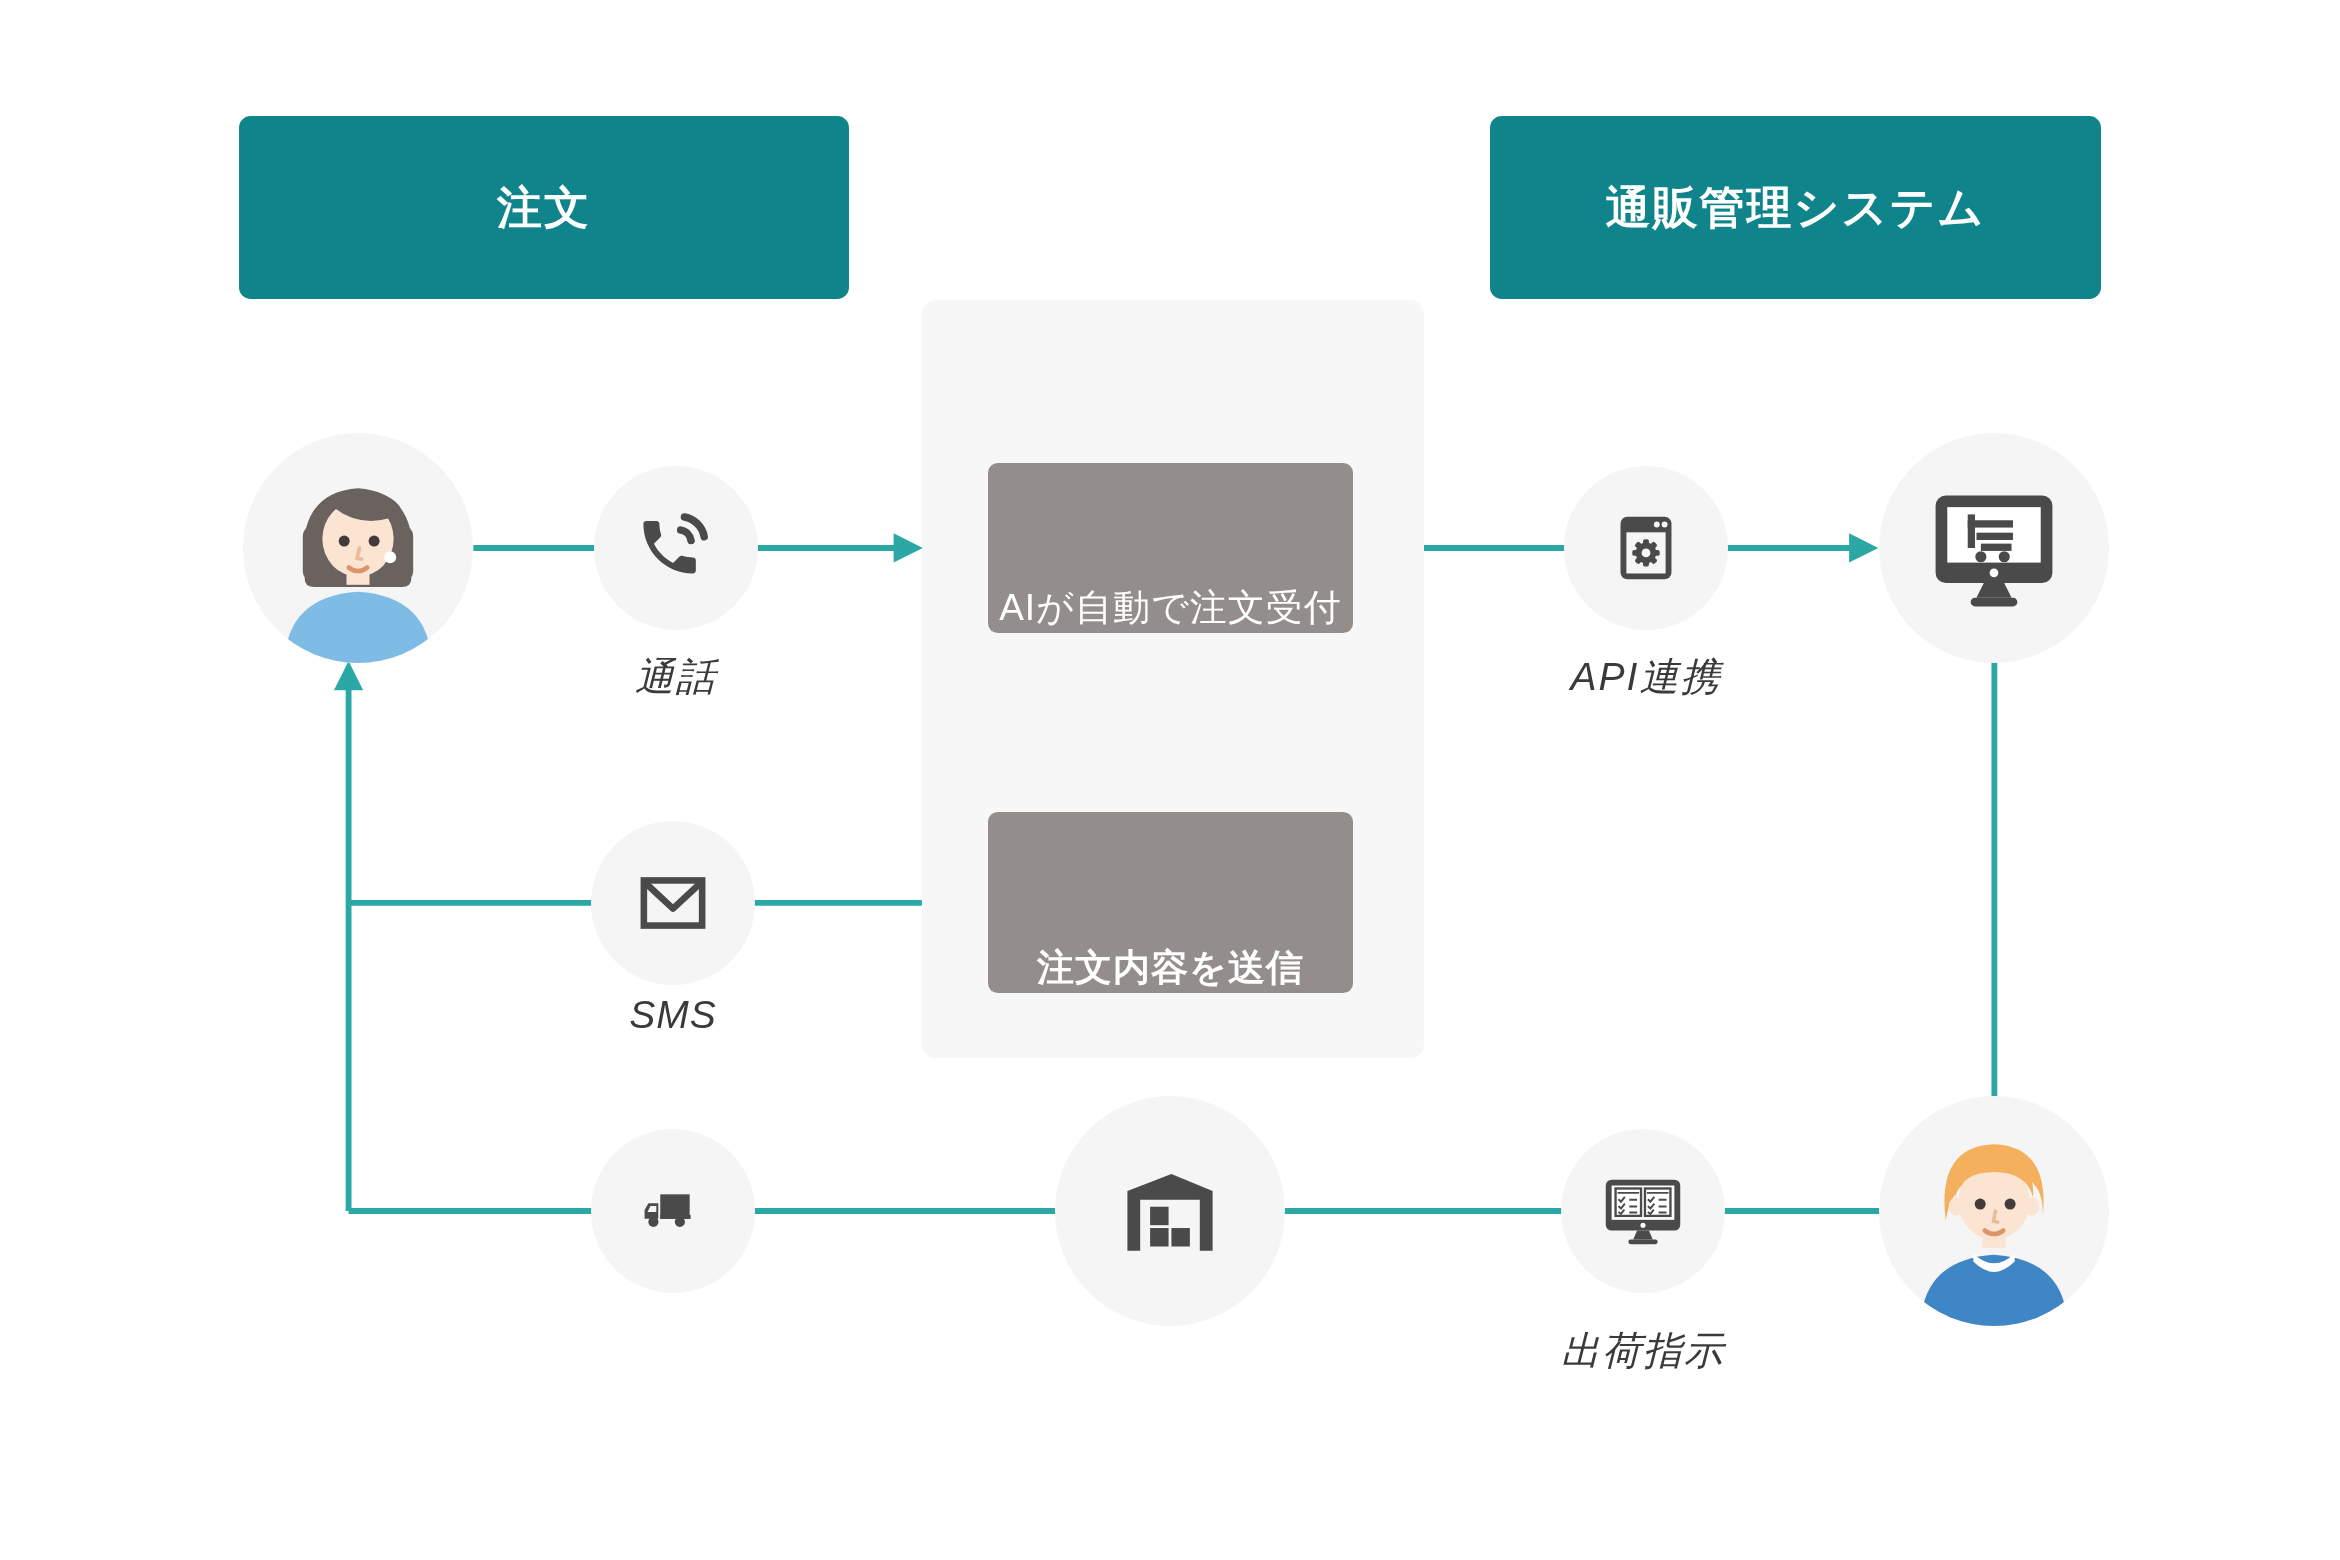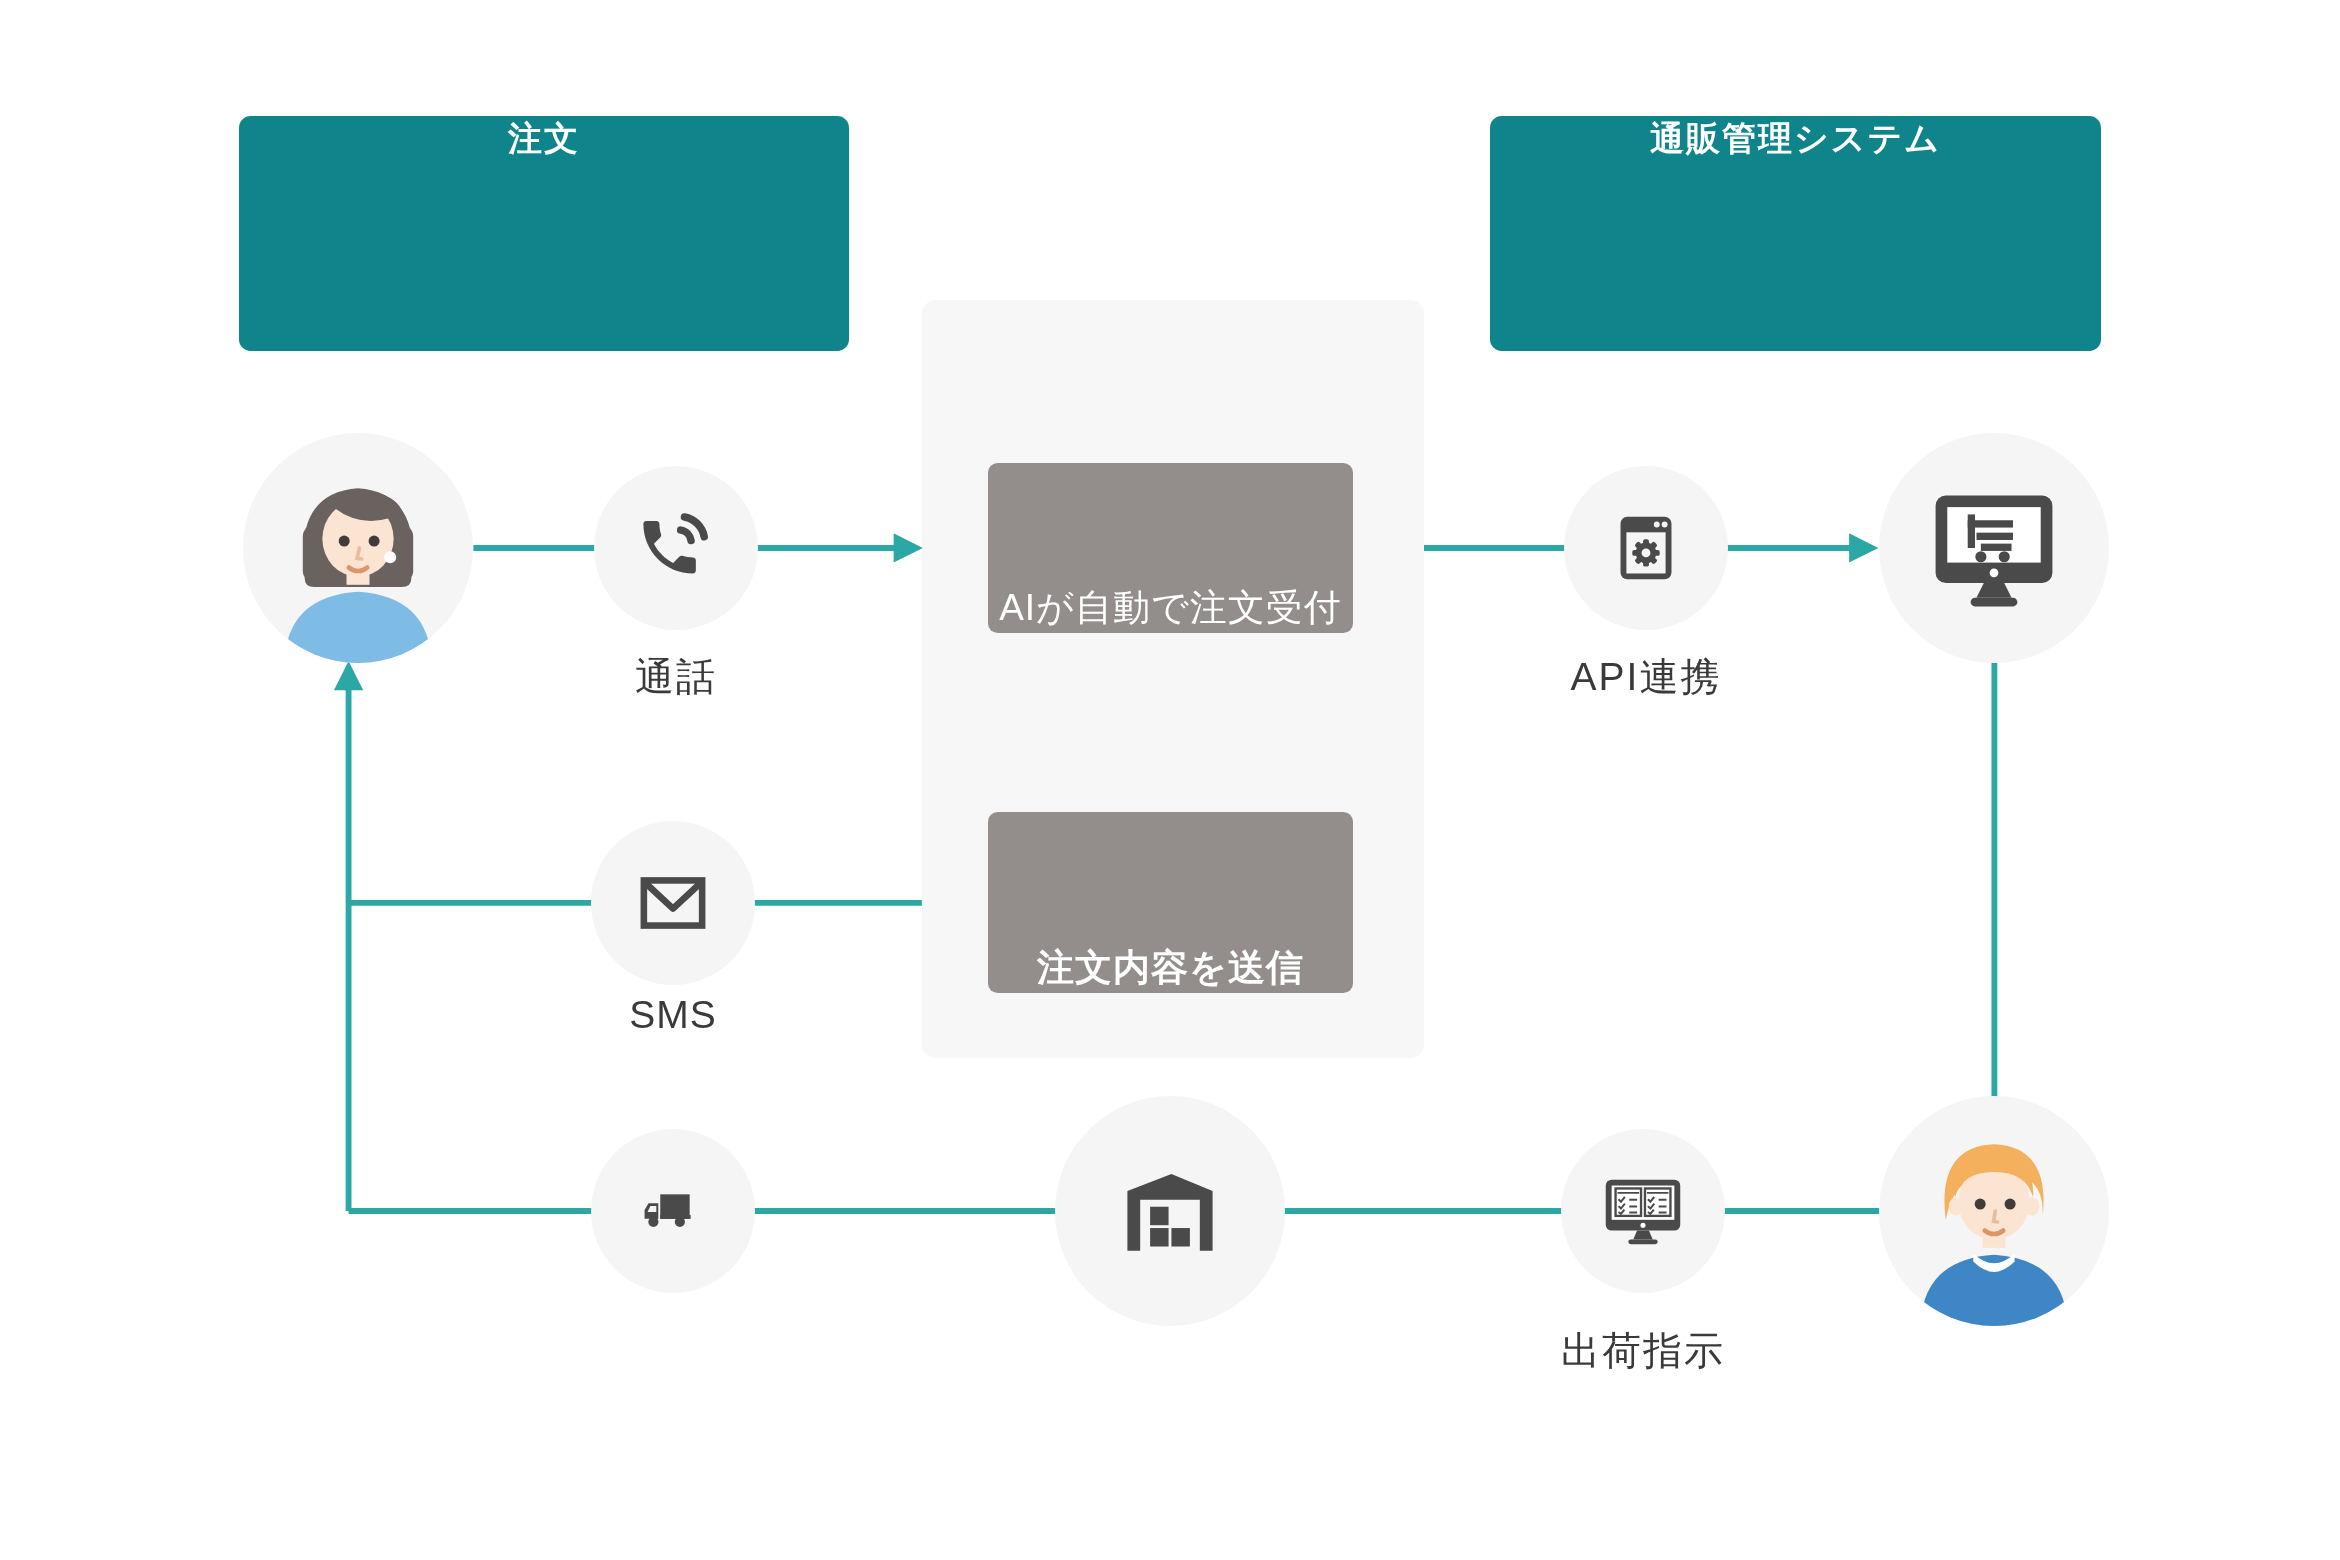--- a/index.html
+++ b/index.html
@@ -4,23 +4,23 @@
 <style>
   html,body{margin:0;padding:0;background:#ffffff;}
   .canvas{position:relative;width:2341px;height:1560px;background:#ffffff;overflow:hidden;
           font-family:"Liberation Sans","DejaVu Sans",sans-serif;}
   
   .panel{position:absolute;left:922px;top:300px;width:502px;height:758px;
          background:#F7F7F7;border-radius:13.7px;z-index:0;}
   .connectors{position:absolute;left:0;top:0;z-index:1;}
   .hdr,.circle,.pbox,.lbl{z-index:2;}
   
-  .hdr{position:absolute;top:116px;height:235px;background:#0F848A;border-radius:11.7px;
-       display:flex;align-items:flex-start;justify-content:center;
-       color:#ffffff;font-size:34px;font-weight:bold;letter-spacing:2px;}
+  .hdr{position:absolute;top:116px;height:183px;background:#0F848A;border-radius:11.7px;
+       display:flex;align-items:center;justify-content:center;
+       color:#ffffff;font-size:45px;font-weight:bold;letter-spacing:2px;}
   .hdr1{left:239px;width:610px;}
   .hdr2{left:922px;width:502px;}
   .hdr3{left:1490px;width:611px;}
   
   .pbox{position:absolute;left:988px;width:365px;background:#938E8C;border-radius:9.8px;
         display:flex;align-items:flex-end;justify-content:center;
         color:#ffffff;font-size:37px;font-weight:500;letter-spacing:1px;}
   .pbox1{top:463px;height:170px;}
   .pbox2{top:812px;height:181px;font-weight:bold;}
   
@@ -33,21 +33,21 @@
   .c-api{left:1564px;top:466px;}
   .c-ec{left:1879px;top:433px;}
   .c-sms{left:591px;top:821px;}
   .c-truck{left:591px;top:1129px;}
   .c-warehouse{left:1055px;top:1096px;}
   .c-shipmon{left:1561px;top:1129px;}
   .c-operator{left:1879px;top:1096px;}
   .avatar-svg{width:230px;height:230px;}
   
   .lbl{position:absolute;width:312px;text-align:center;
-       color:#3A3A3A;font-size:39px;font-weight:500;letter-spacing:2px;}
+       color:#3A3A3A;font-size:39px;font-weight:500;letter-spacing:2px;font-style:italic;}
   .lbl-call{left:520px;top:650px;}
   .lbl-api{left:1490px;top:650px;}
   .lbl-sms{left:517px;top:993px;letter-spacing:1px;}
   .lbl-ship{left:517px;top:1322px;}
   .lbl-shipinst{left:1487px;top:1324px;}
 </style>
 </head>
 <body>
 
 <div class="canvas">

